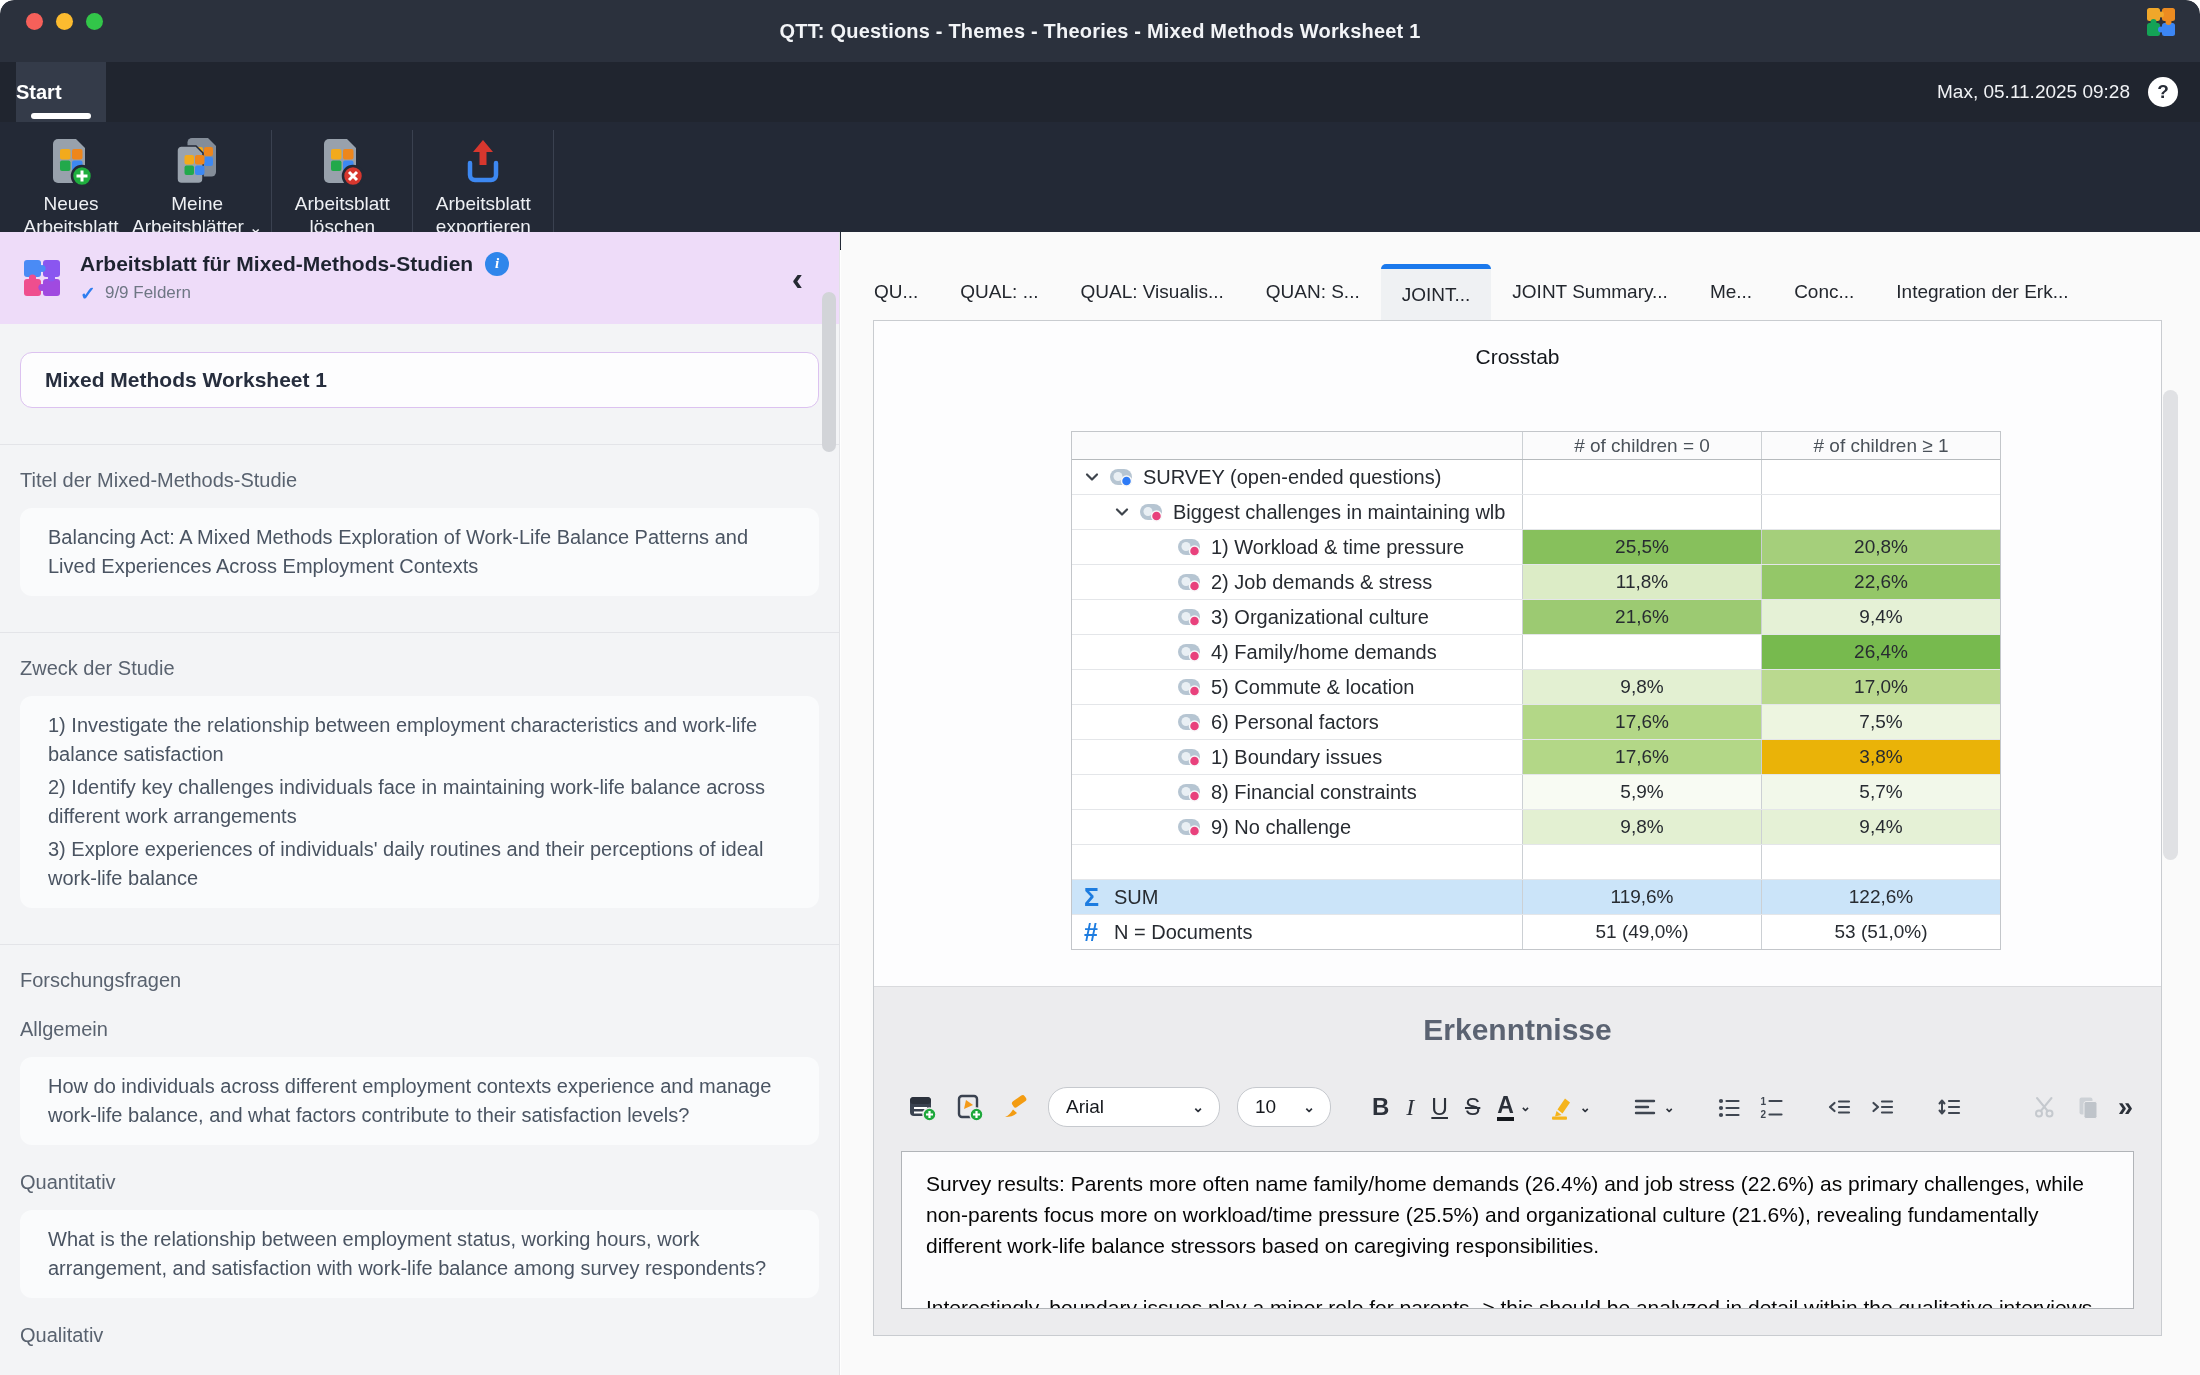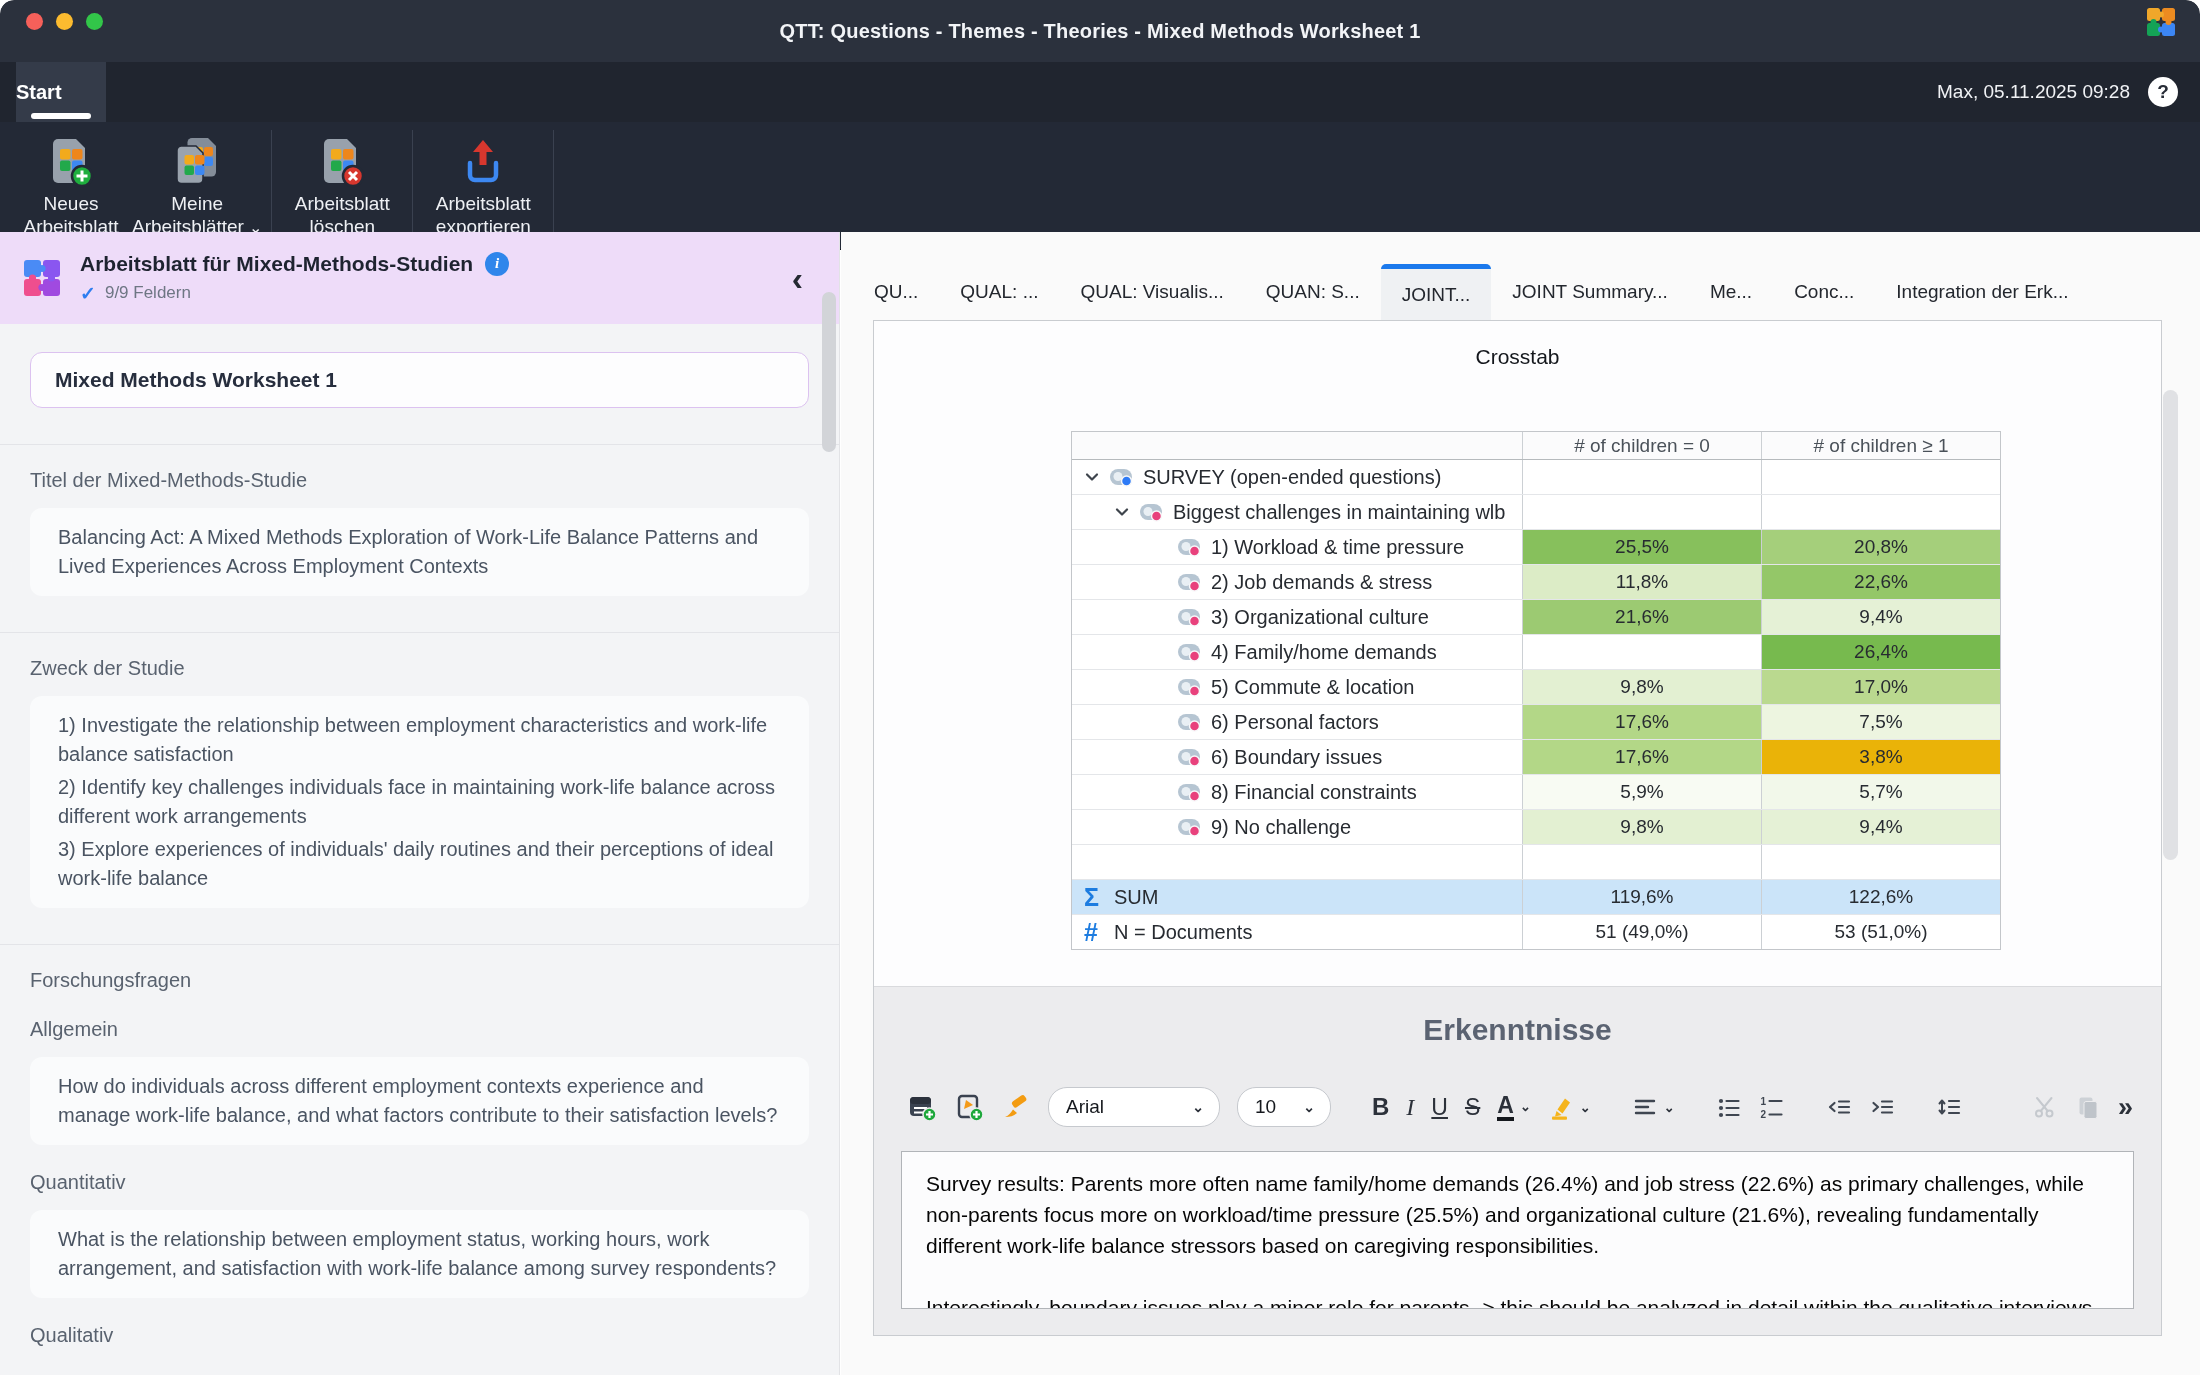--- a/index.html
+++ b/index.html
@@ -40,21 +40,21 @@
   .sb-puzzle{width:40px;height:40px;margin-right:18px;flex:none}
   .sb-head-text{flex:1;min-width:0}
   .sb-title-row{display:flex;align-items:center}
   .sb-title{font-size:21px;font-weight:700;color:#1e2330}
   .info{width:24px;height:24px;background:#2f86eb;color:#fff;border-radius:50%;display:inline-flex;align-items:center;
         justify-content:center;font-size:15px;font-weight:700;font-style:italic;margin-left:12px;font-family:"Liberation Serif",serif}
   .sb-progress{margin-top:6px;display:flex;align-items:center;gap:9px}
   .chk{color:#2f7ef0;font-size:19px;font-weight:700}
   .sb-progress-text{color:#6e7684;font-size:17px}
   .collapse{margin-left:auto;margin-right:14px;font-size:34px;color:#252a33;font-weight:600;line-height:1}
-  .sb-body{position:absolute;top:92px;bottom:0;left:0;right:0;padding:28px 30px 0;overflow:hidden;box-sizing:border-box}
+  .sb-body{position:absolute;top:92px;bottom:0;left:0;right:0;padding:28px 20px 0;overflow:hidden;box-sizing:border-box}
   .ws-name{display:block;width:100%;height:56px;border:1.5px solid #dcc2f0;border-radius:12px;background:#fdfdfe;
            font-size:21px;font-weight:700;color:#272e3e;padding:0 24px;box-sizing:border-box;font-family:inherit;outline:none}
   .sb-divider{height:1px;background:#e3e4e8;margin:36px -30px 0}
   .sb-heading{margin-top:24px;font-size:20px;color:#59626f}
   .sb-subheading{margin-top:26px;font-size:20px;color:#59626f}
   .sb-card{margin-top:16px;background:#fafbfc;border-radius:12px;padding:15px 28px;font-size:20px;line-height:29px;color:#4a5462}
   .sb-card p{margin:0}
   .sb-card p + p{margin-top:4px}
   .sb-scroll{position:absolute;right:3px;top:60px;width:14px;height:160px;border-radius:7px;background:#d2d4d8}
 
@@ -456,21 +456,21 @@
             </div>
             <div class="t-row" data-name="crosstab-row">
               <div class="t-label lvl3" data-name="crosstab-row-label">
                 <span class="code-sym" data-name="code-icon">
                   <svg width="24" height="19" viewBox="0 0 24 19">
                     <rect x="0" y="1" width="22" height="16" rx="8" fill="#b6c5d2"></rect>
                     <circle cx="8" cy="8.5" r="4.5" fill="#e9eff4"></circle>
                     <circle cx="16.5" cy="13" r="5" fill="#e8417c" stroke="#f7f8f9" stroke-width="1.5"></circle>
                   </svg>
                 </span>
-                <span class="t-text" data-name="crosstab-row-title">6) Boundary issues</span>
+                <span class="t-text" data-name="crosstab-row-title">1) Boundary issues</span>
               </div>
               <div class="t-cell" data-name="crosstab-cell" style="background: rgb(179, 215, 135);">
                 <span data-name="crosstab-cell-value">17,6%</span>
               </div>
               <div class="t-cell" data-name="crosstab-cell" style="background: #eab308;">
                 <span data-name="crosstab-cell-value">3,8%</span>
               </div>
             </div>
             <div class="t-row" data-name="crosstab-row">
               <div class="t-label lvl3" data-name="crosstab-row-label">

